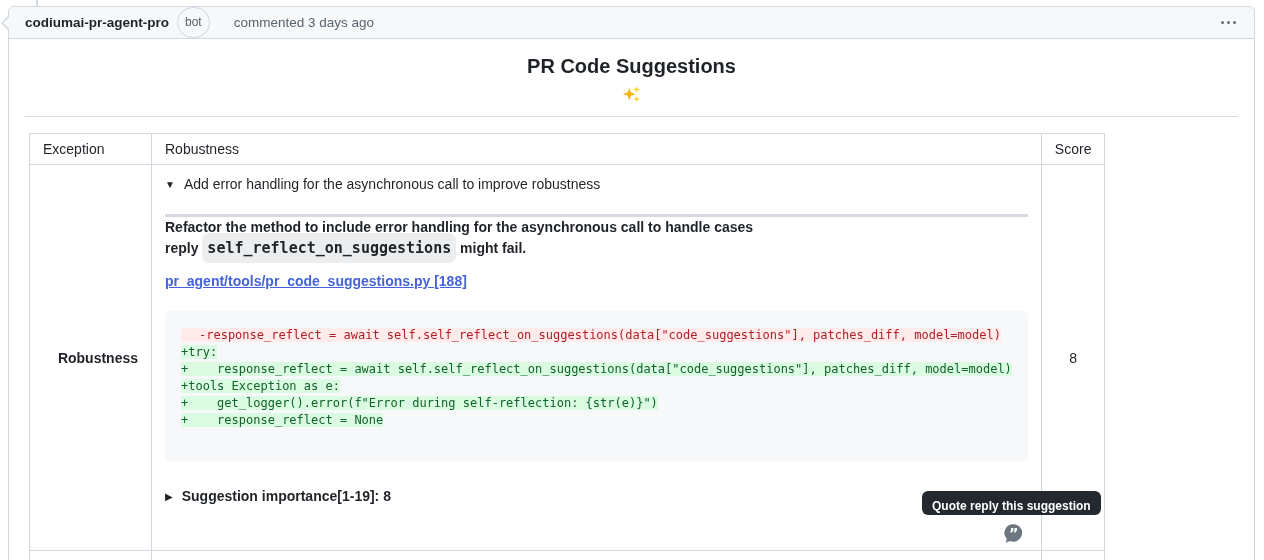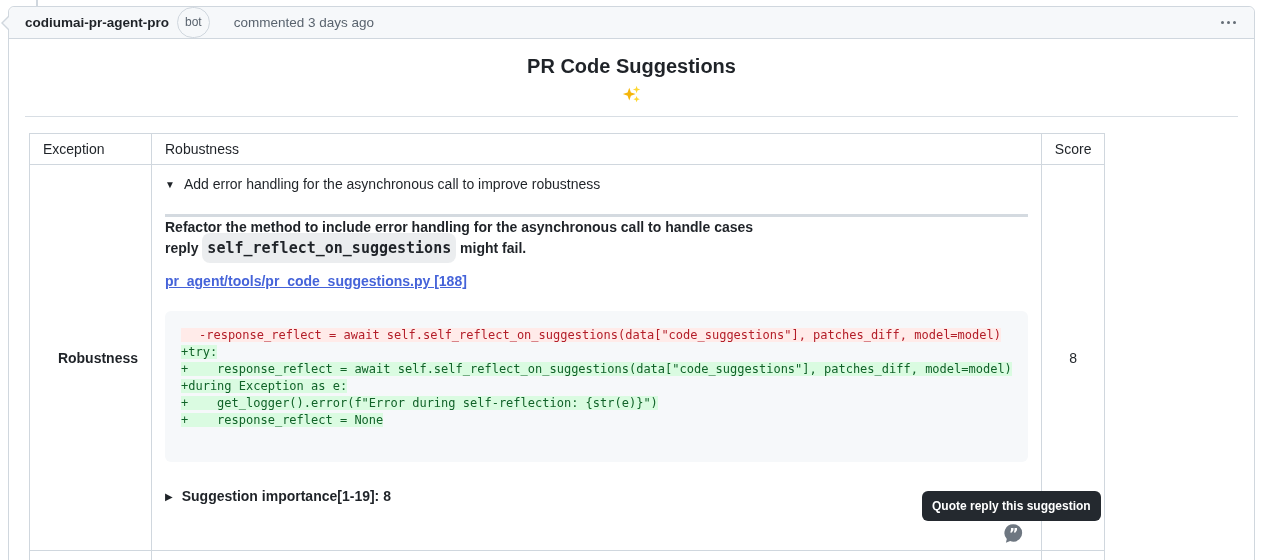--- a/index.html
+++ b/index.html
@@ -132,21 +132,21 @@
     margin: 26px 0 40px 0;
     display: flex; align-items: center;
     font-weight: 700;
     cursor: pointer;
   }
   .next-row td { height: 60px; background: #fff; }
 
   .tooltip {
     position: absolute;
     left: 922px; top: 491px;
-    height: 30px;
+    height: 24px;
     line-height: 30px;
     padding: 0 10px;
     background: var(--tooltip-bg, #24292f);
     color: #fff;
     font-size: 12px;
     font-weight: 600;
     border-radius: 6px;
     white-space: nowrap;
   }
   .quote-icon-btn {
@@ -213,21 +213,21 @@
             <p class="desc">
               <span>Refactor the method to include error handling for the asynchronous call to handle cases</span><br>
               <span>reply </span><code class="inline-code">self_reflect_on_suggestions</code><span> might fail.</span>
             </p>
             <p class="file-link-p">
               <a class="file-link">pr_agent/tools/pr_code_suggestions.py [188]</a>
             </p>
             <pre class="diff"><span class="dl del">-response_reflect = await self.self_reflect_on_suggestions(data["code_suggestions"], patches_diff, model=model)</span>
 <span class="dl add">+try:</span>
 <span class="dl add">+    response_reflect = await self.self_reflect_on_suggestions(data["code_suggestions"], patches_diff, model=model)</span>
-<span class="dl add">+during Exception as e:</span>
+<span class="dl add">+tools Exception as e:</span>
 <span class="dl add">+    get_logger().error(f"Error during self-reflection: {str(e)}")</span>
 <span class="dl add">+    response_reflect = None</span>
 
 </pre>
             <div class="importance-row">
               <span class="marker">▶</span>
               <span>Suggestion importance[1-19]: 8</span>
             </div>
           </td>
           <td class="score-cell">8</td>

